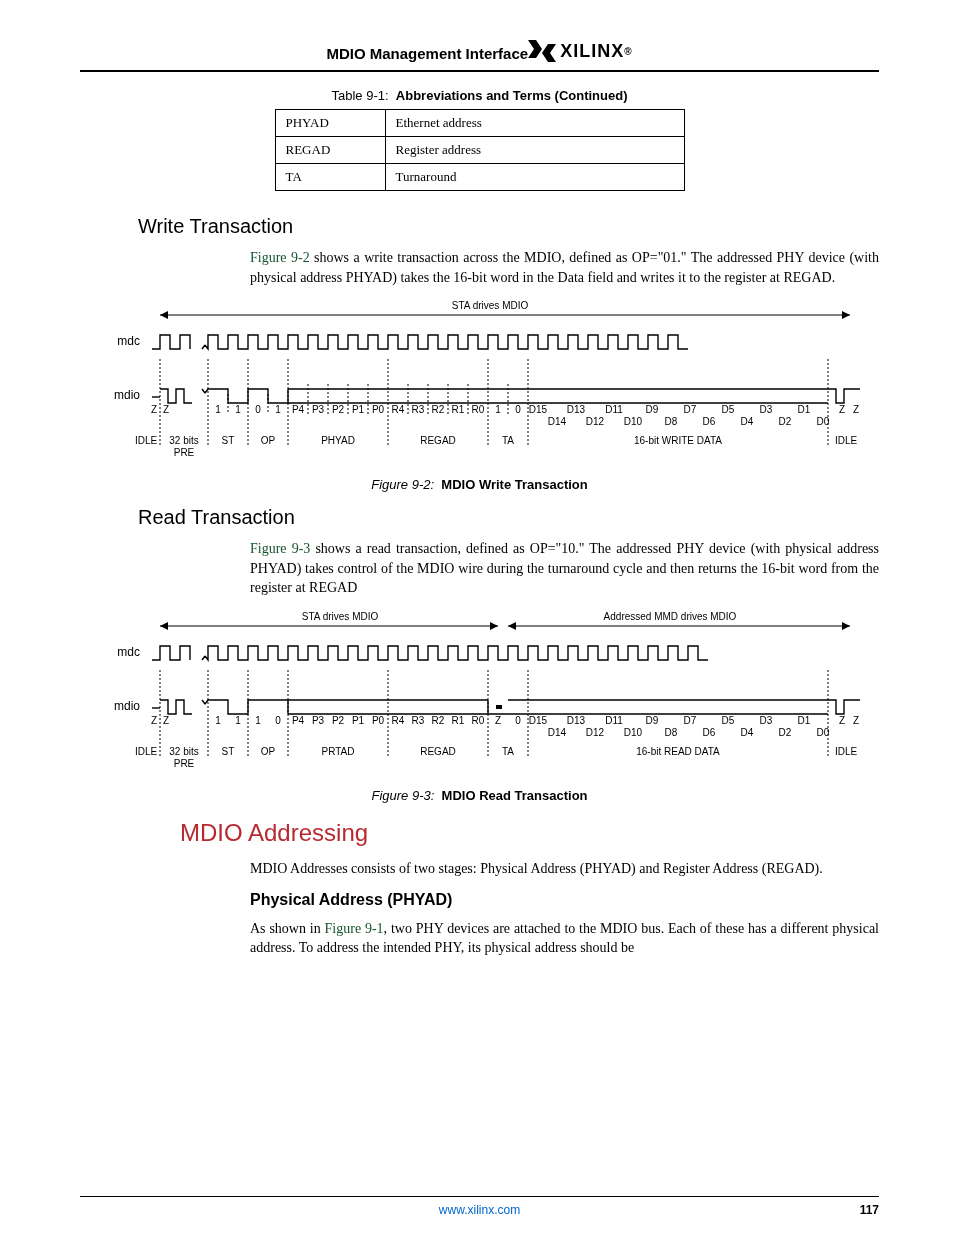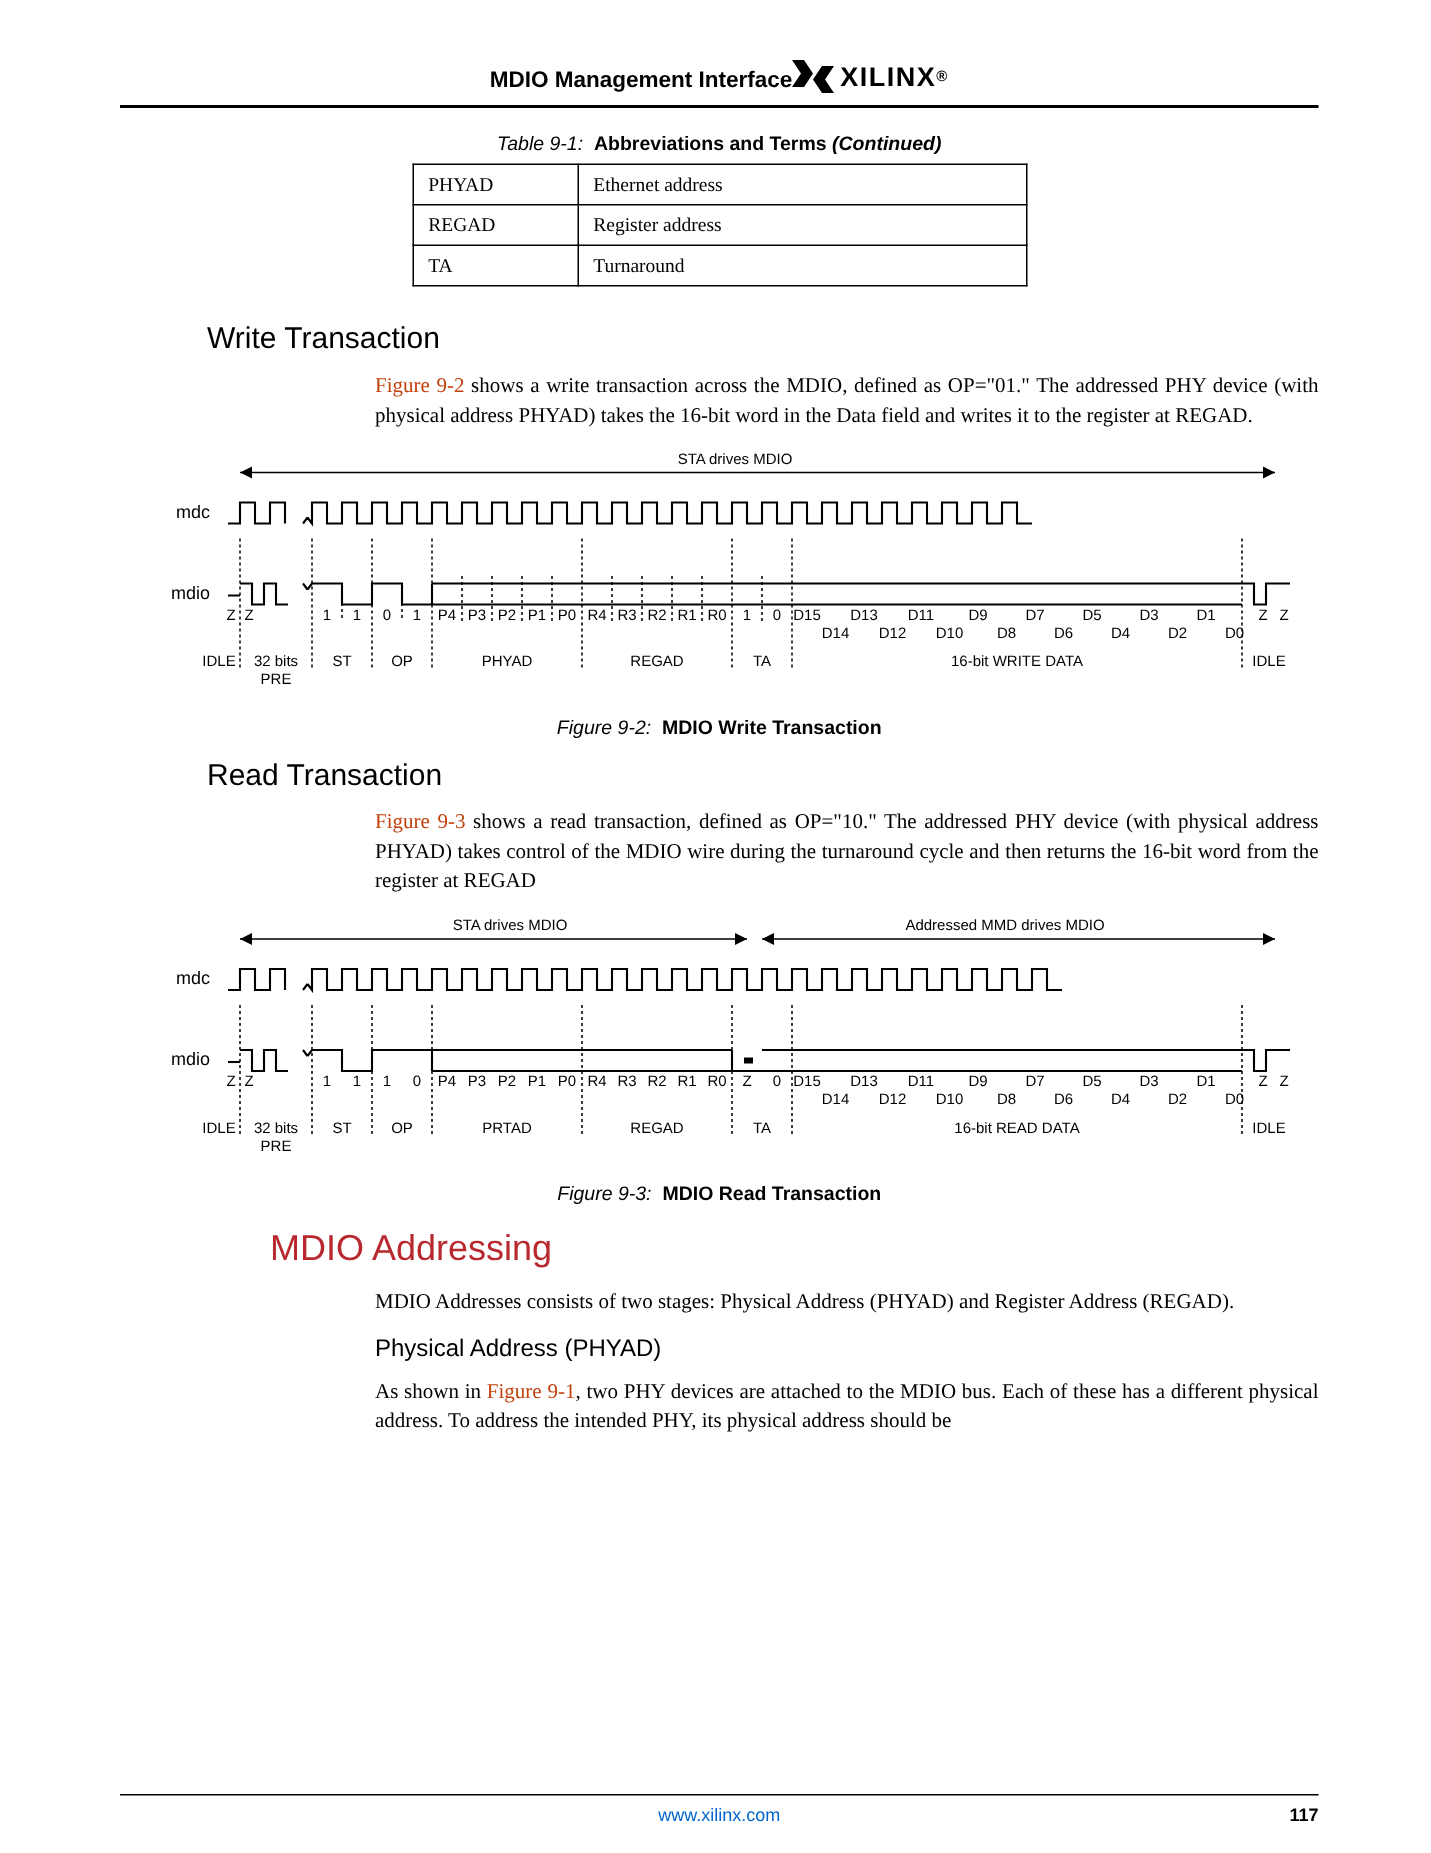--- a/index.html
+++ b/index.html
@@ -34,21 +34,21 @@
     letter-spacing: 1px;
   }
   .logo svg { margin-right: 4px; }
   .reg { font-size: 10px; vertical-align: super; }
   .table-title {
     font-family: Arial, Helvetica, sans-serif;
     font-size: 13px;
     text-align: center;
     margin-bottom: 6px;
   }
-  .table-title .italic { font-style: italic; }
+  .table-title .italic { }
   .table-title .bold { font-weight: bold; }
   table.abbrev {
     border-collapse: collapse;
     margin: 0 auto 24px auto;
     width: 410px;
   }
   table.abbrev th, table.abbrev td {
     border: 1px solid #000;
     padding: 5px 10px;
     font-size: 13px;
@@ -72,34 +72,34 @@
     font-family: Arial, Helvetica, sans-serif;
     font-weight: normal;
     font-size: 24px;
     color: #b8292f;
     margin-left: 100px;
     margin-bottom: 12px;
     margin-top: 16px;
   }
   h3.subsection {
     font-family: Arial, Helvetica, sans-serif;
-    font-weight: normal;
+    font-weight: bold;
     font-size: 16px;
     margin-left: 170px;
     margin-bottom: 10px;
     margin-top: 12px;
   }
   p.body {
     font-size: 14px;
     line-height: 1.4;
     margin-left: 170px;
     margin-bottom: 10px;
     text-align: justify;
   }
-  .figref, .link { color: #c2410c; }
+  .figref, .link { color: #14532d; }
   .fig-caption {
     font-family: Arial, Helvetica, sans-serif;
     font-size: 13px;
     text-align: center;
     margin: 8px 0 14px 0;
   }
   .fig-caption .italic { font-style: italic; }
   .fig-caption .bold { font-weight: bold; }
   .diagram {
     width: 760px;

